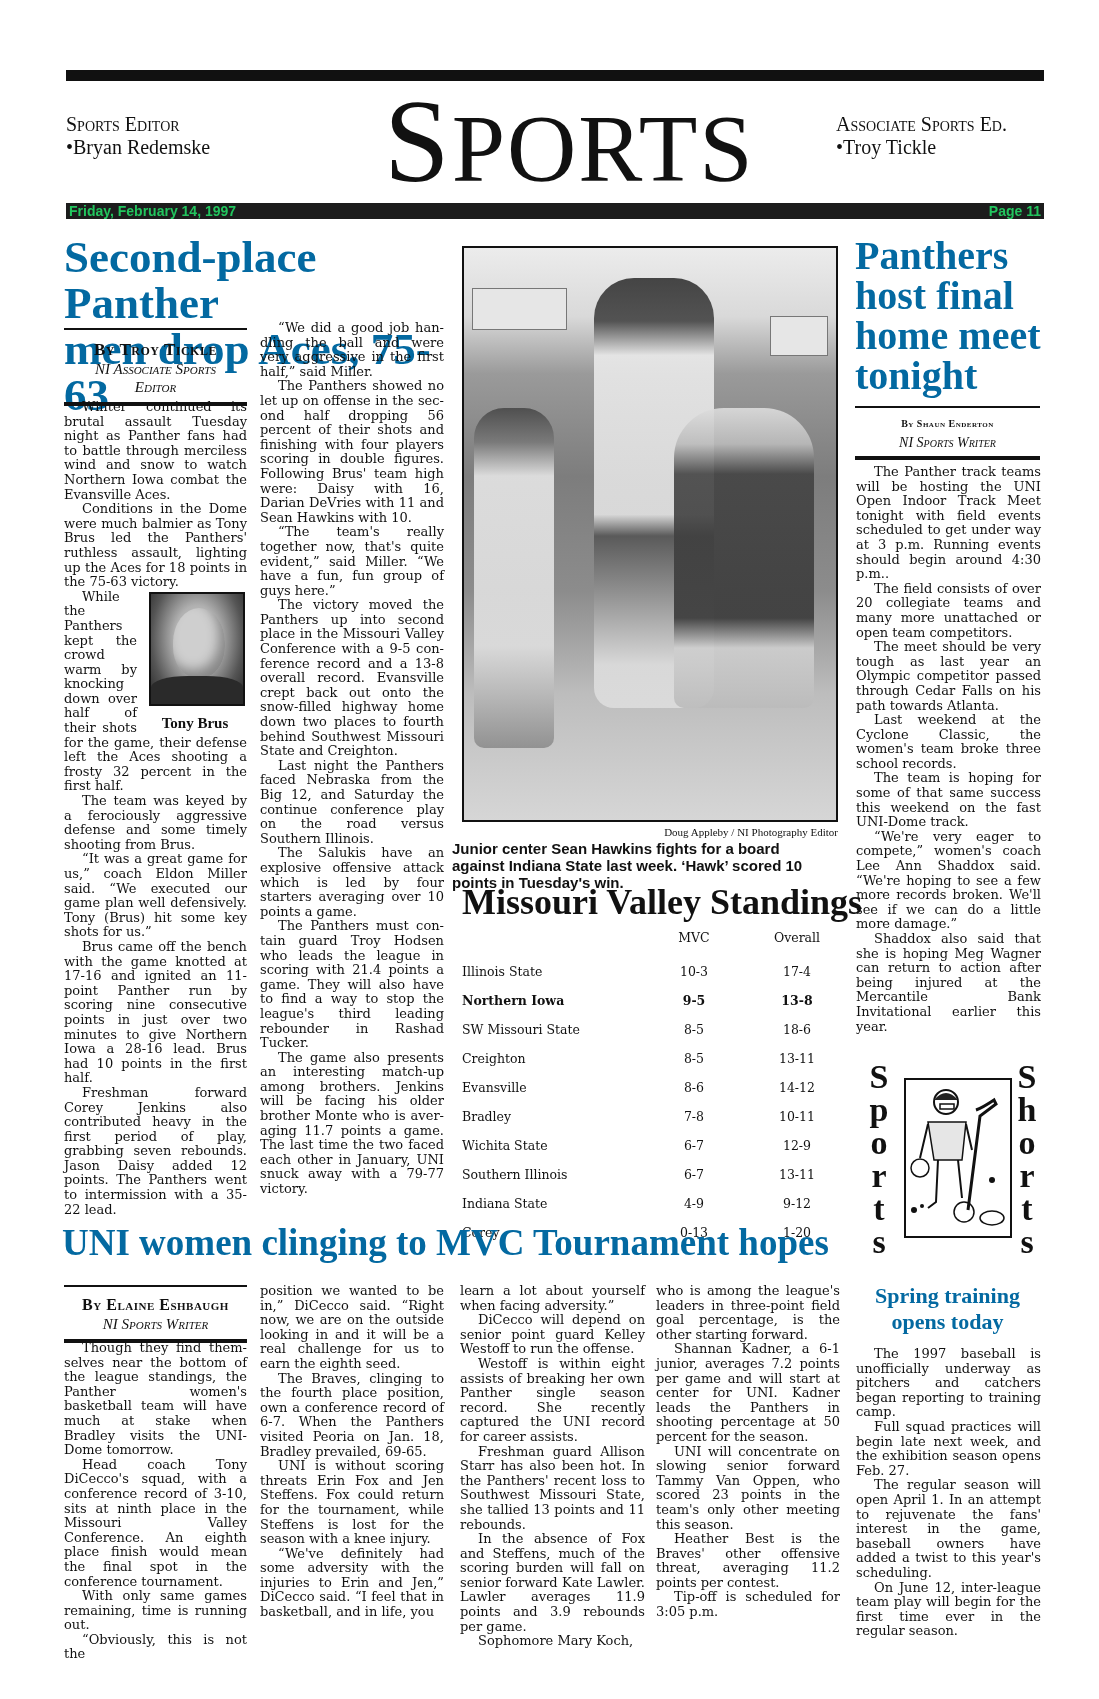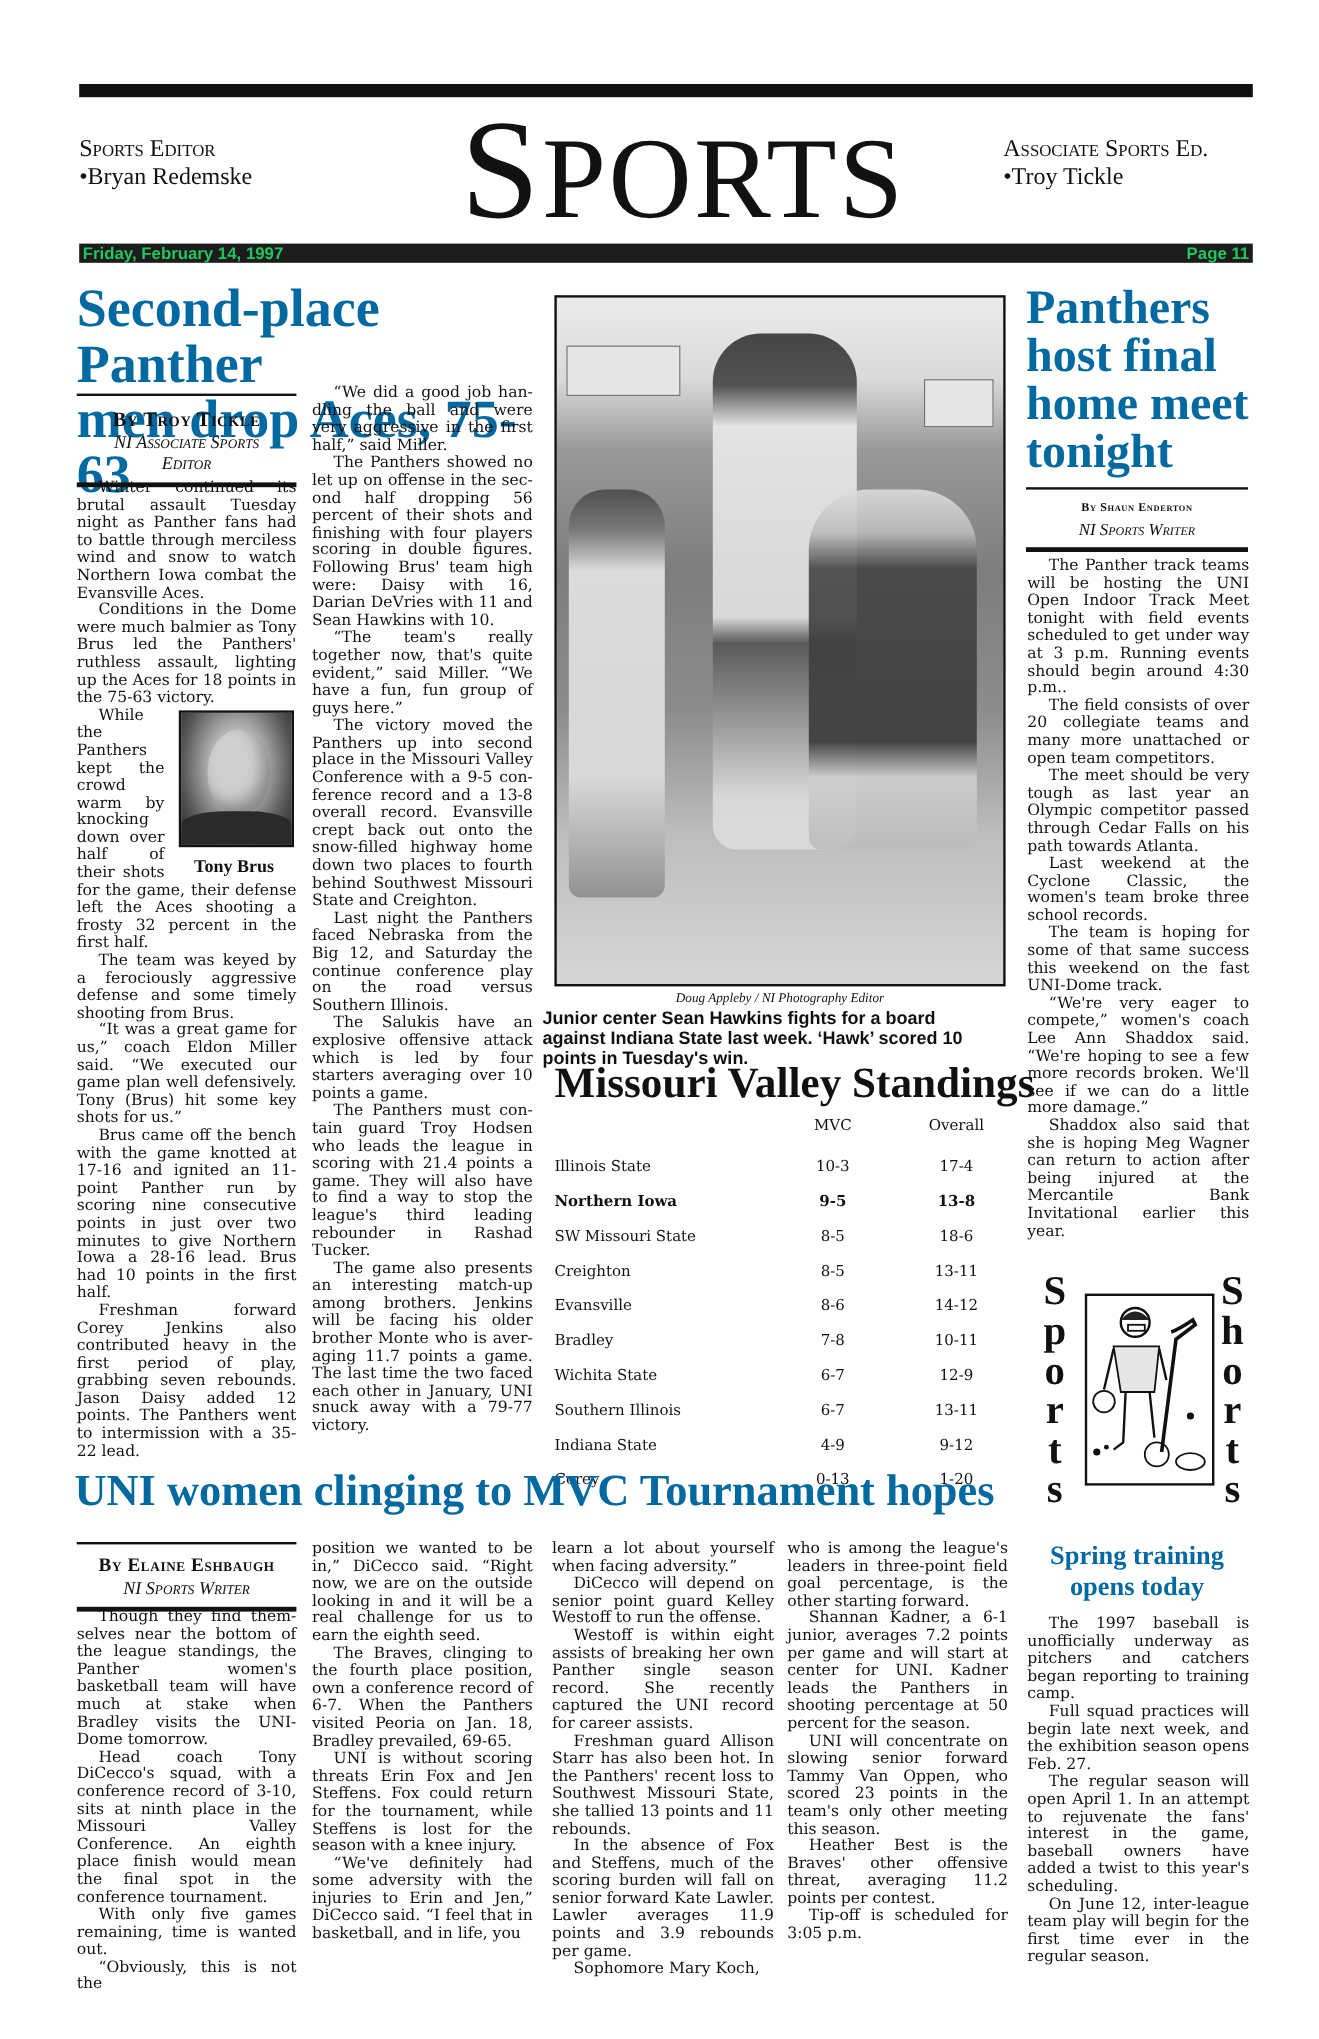--- a/index.html
+++ b/index.html
@@ -36,21 +36,21 @@
   .wrap-photo .cap { font-family: "Liberation Serif", serif; font-weight: bold; font-size: 15px; line-height: 18px; margin-top: 8px; }
 
   
   .main-photo { left: 462px; top: 246px; width: 376px; height: 576px; border: 2px solid #111; background:
       linear-gradient(180deg, #ececec 0%, #d9d9d9 12%, #9a9a9a 22%, #7d7d7d 40%, #8c8c8c 60%, #bdbdbd 78%, #d6d6d6 100%); overflow: hidden; }
   .main-photo .banner1 { position: absolute; left: 8px; top: 40px; width: 95px; height: 42px; background: #e6e6e6; border: 1px solid #777; }
   .main-photo .banner2 { position: absolute; right: 8px; top: 68px; width: 58px; height: 40px; background: #e6e6e6; border: 1px solid #777; }
   .main-photo .player1 { position: absolute; left: 130px; top: 30px; width: 120px; height: 430px; background: linear-gradient(180deg, #333 0%, #444 10%, #eaeaea 18%, #e2e2e2 55%, #555 60%, #ddd 90%); border-radius: 40px 40px 20px 20px; opacity: 0.9; }
   .main-photo .player2 { position: absolute; left: 210px; top: 160px; width: 140px; height: 300px; background: linear-gradient(180deg, #ddd 0%, #bbb 12%, #444 22%, #3a3a3a 70%, #cfcfcf 80%, #bbb 100%); border-radius: 50px 50px 10px 10px; opacity: 0.9; }
   .main-photo .player3 { position: absolute; left: 10px; top: 160px; width: 80px; height: 340px; background: linear-gradient(180deg, #444 0%, #777 10%, #ececec 20%, #e2e2e2 70%, #888 100%); border-radius: 30px 30px 10px 10px; opacity: 0.85; }
-  .photo-credit { left: 462px; top: 826px; width: 376px; text-align: center; font-family: "Liberation Serif", serif; font-style: italic; font-size: 11px; line-height: 13px; }
+  .photo-credit { left: 462px; top: 826px; width: 376px; text-align: right; font-family: "Liberation Serif", serif; font-size: 11px; line-height: 13px; }
   .photo-caption { left: 452px; top: 840px; width: 380px; font-family: Liberation Sans, sans-serif; font-weight: bold; font-size: 15px; line-height: 17px; }
 
   
   .standings-title { left: 462px; top: 882px; font-family: "Liberation Serif", serif; font-weight: bold; font-size: 36px; line-height: 40px; }
   .standings { left: 462px; top: 922px; width: 380px; font-family: "DejaVu Serif", serif; font-size: 12.5px; }
   .standings .hdr, .standings .row { position: relative; height: 29px; }
   .standings .hdr { height: 34px; }
   .standings .team { position: absolute; left: 0; top: 8px; }
   .standings .mvc { position: absolute; left: 207px; width: 50px; text-align: center; top: 8px; }
   .standings .ovr { position: absolute; left: 305px; width: 60px; text-align: center; top: 8px; }
@@ -268,21 +268,21 @@
   <div class="rule-thin"></div>
   <div class="byline" style="padding:8px 0 6px;">
     <div class="name" style="font-size:16px;">By Elaine Eshbaugh</div>
     <div class="role">NI Sports Writer</div>
   </div>
   <div class="rule-thick"></div>
 </div>
 <div class="abs col" style="left:64px; top:1341px; width:183px;">
   <p>Though they find them­selves near the bottom of the league standings, the Panther women's basketball team will have much at stake when Bradley visits the UNI-Dome tomorrow.</p>
   <p>Head coach Tony DiCecco's squad, with a con­ference record of 3-10, sits at ninth place in the Missouri Valley Conference. An eighth place finish would mean the final spot in the conference tournament.</p>
-  <p>With only five games remaining, time is wanted out.</p>
+  <p>With only same games remaining, time is running out.</p>
   <p>“Obviously, this is not the</p>
 </div>
 <div class="abs col" style="left:260px; top:1284px; width:184px;">
   <p class="noindent">position we wanted to be in,” DiCecco said. “Right now, we are on the outside looking in and it will be a real challenge for us to earn the eighth seed.</p>
   <p>The Braves, clinging to the fourth place position, own a conference record of 6-7. When the Panthers visited Peoria on Jan. 18, Bradley prevailed, 69-65.</p>
   <p>UNI is without scoring threats Erin Fox and Jen Steffens. Fox could return for the tournament, while Steffens is lost for the season with a knee injury.</p>
   <p>“We've definitely had some adversity with the injuries to Erin and Jen,” DiCecco said. “I feel that in basketball, and in life, you</p>
 </div>
 <div class="abs col" style="left:460px; top:1284px; width:185px;">
   <p class="noindent">learn a lot about yourself when facing adversity.”</p>

